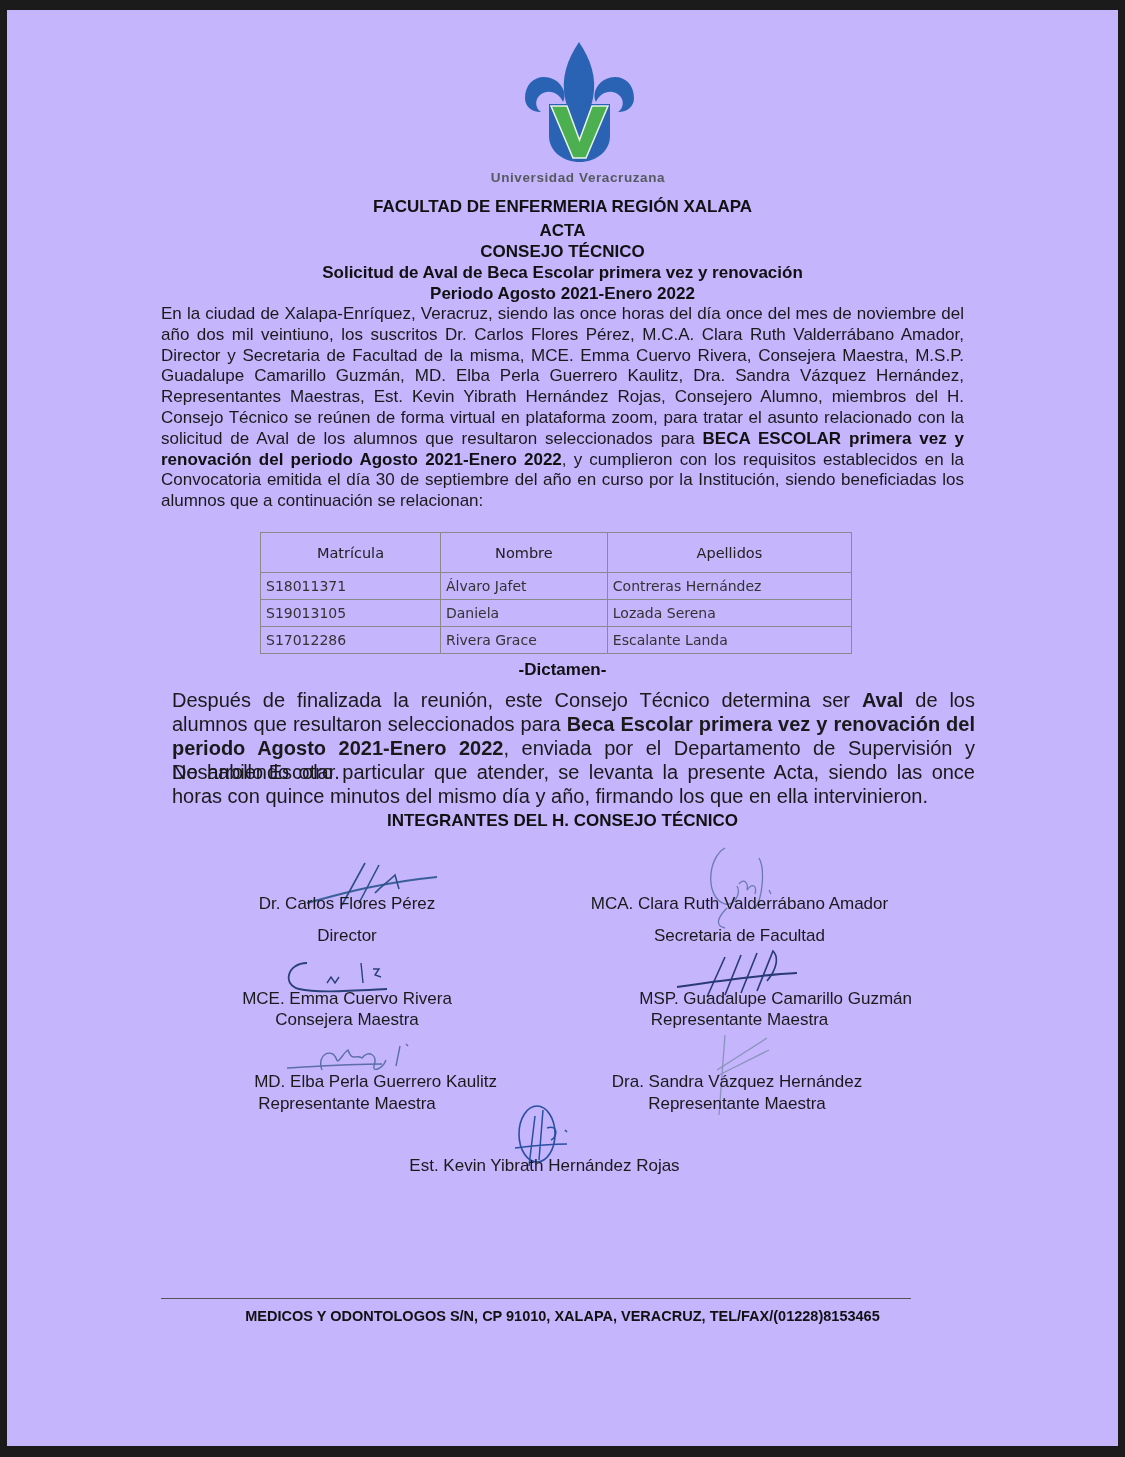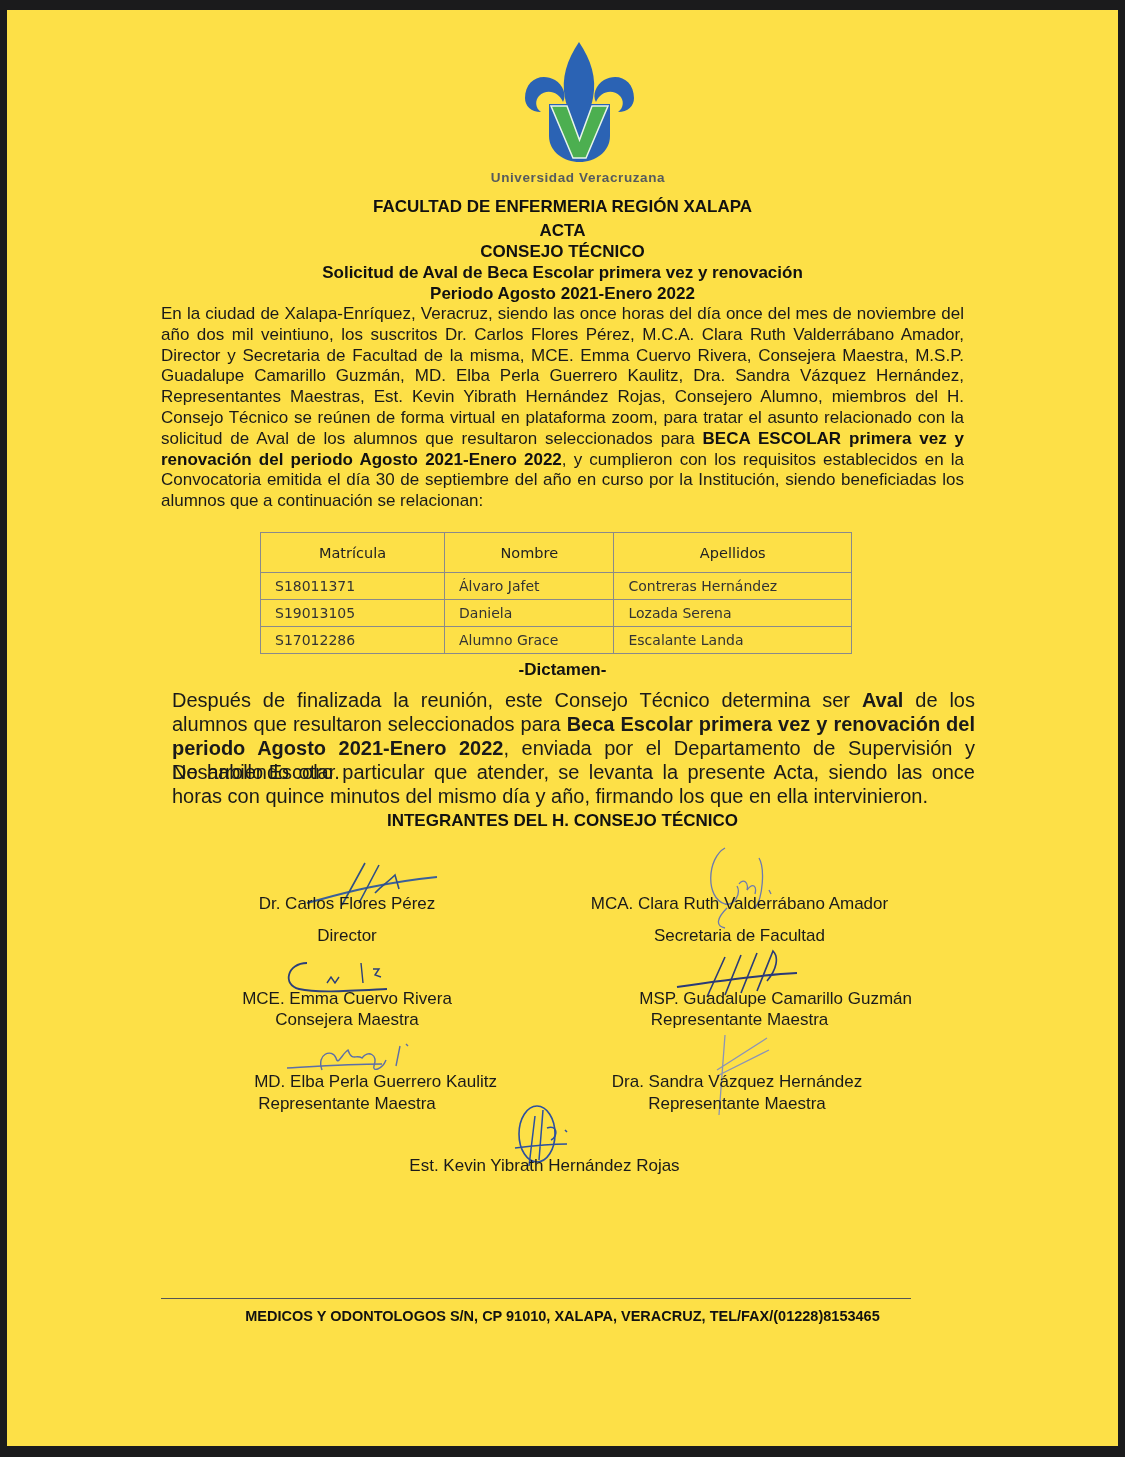--- a/index.html
+++ b/index.html
@@ -2,33 +2,33 @@
 <html><head>
 <meta charset="utf-8">
 <style>
   html, body { margin:0; padding:0; }
   body {
     width:1125px; height:1457px; background:#1b1b1c; position:relative; overflow:hidden;
     font-family:"Liberation Sans", sans-serif; color:#1a1a1a;
   }
   .page {
     position:absolute; left:7px; top:10px; width:1111px; height:1436px;
-    background:#fde047;
+    background:#c4b5fd;
   }
   .abs { position:absolute; }
   .logo { left:510px; top:30px; width:125px; height:125px; }
   .logo-text { left:440px; top:160px; width:262px; text-align:center; font-size:13.5px; font-weight:bold; color:#555a5e; letter-spacing:0.6px; }
   .hdr { left:0; width:1111px; text-align:center; font-weight:bold; font-size:17px; color:#111; }
   .para { left:154px; width:803px; font-size:17px; line-height:20.8px; text-align:justify; color:#1a1a1a; }
   .para b { font-weight:bold; color:#111; }
   table.alumnos {
     position:absolute; left:253px; top:522px; width:592px; border-collapse:collapse;
     font-family:"DejaVu Sans", sans-serif; font-size:14px; color:#333;
   }
-  table.alumnos th, table.alumnos td { border:1.5px solid #8a8a8a; padding:0 14px; }
+  table.alumnos th, table.alumnos td { border:1.5px solid #8a8a8a; padding:0 5px; }
   table.alumnos th { height:39px; font-weight:normal; text-align:center; color:#222; font-size:14.5px; }
   table.alumnos td { height:26px; }
   .c1 { width:170px; } .c2 { width:157px;margin-left:27px; } .c3 { width:235px; }
   .dict { left:0; width:1111px; text-align:center; font-weight:bold; font-size:17px; top:650px; color:#111; }
   .para2 { left:141px; width:803px; font-size:20px; line-height:24px; text-align:justify; color:#1a1a1a;margin-left:24px; }
   .sig-name { font-size:17px; text-align:center; color:#1a1a1a; }
   .sig { position:absolute; }
   .footer-line { left:154px; top:1288px; width:750px; height:0; border-top:1.3px solid #555; }
   .footer { left:0; width:1111px; top:1298px; text-align:center; font-weight:bold; font-size:14.5px; color:#111; }
 </style>
@@ -75,21 +75,21 @@
         <td>Álvaro Jafet</td>
         <td>Contreras Hernández</td>
       </tr>
       <tr>
         <td>S19013105</td>
         <td>Daniela</td>
         <td>Lozada Serena</td>
       </tr>
       <tr>
         <td>S17012286</td>
-        <td>Alumno Grace</td>
+        <td>Rivera Grace</td>
         <td>Escalante Landa</td>
       </tr>
     </tbody>
   </table>
 
   <div class="abs dict">-Dictamen-</div>
 
   <div class="abs para2" style="top:678px;">
     <span>Después de finalizada la reunión, este Consejo Técnico determina ser </span><b>Aval</b><span> de los alumnos que resultaron seleccionados para </span><b>Beca Escolar primera vez y renovación del periodo Agosto 2021-Enero 2022</b><span>, enviada por el Departamento de Supervisión y Desarrollo Escolar.</span>
   </div>

